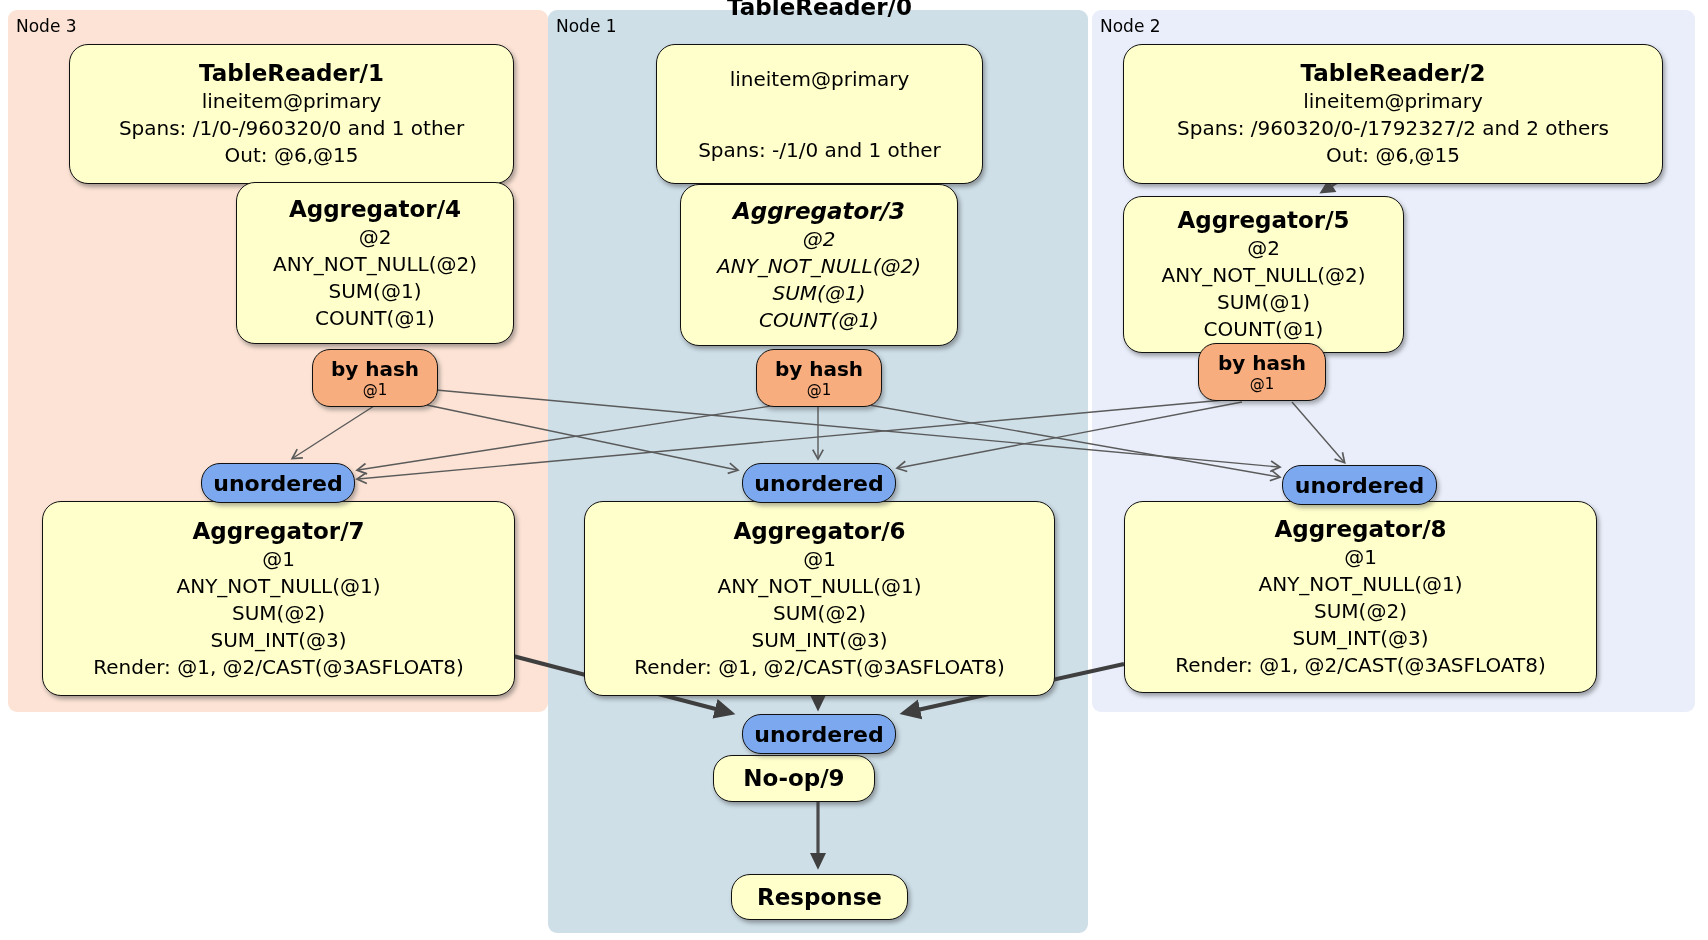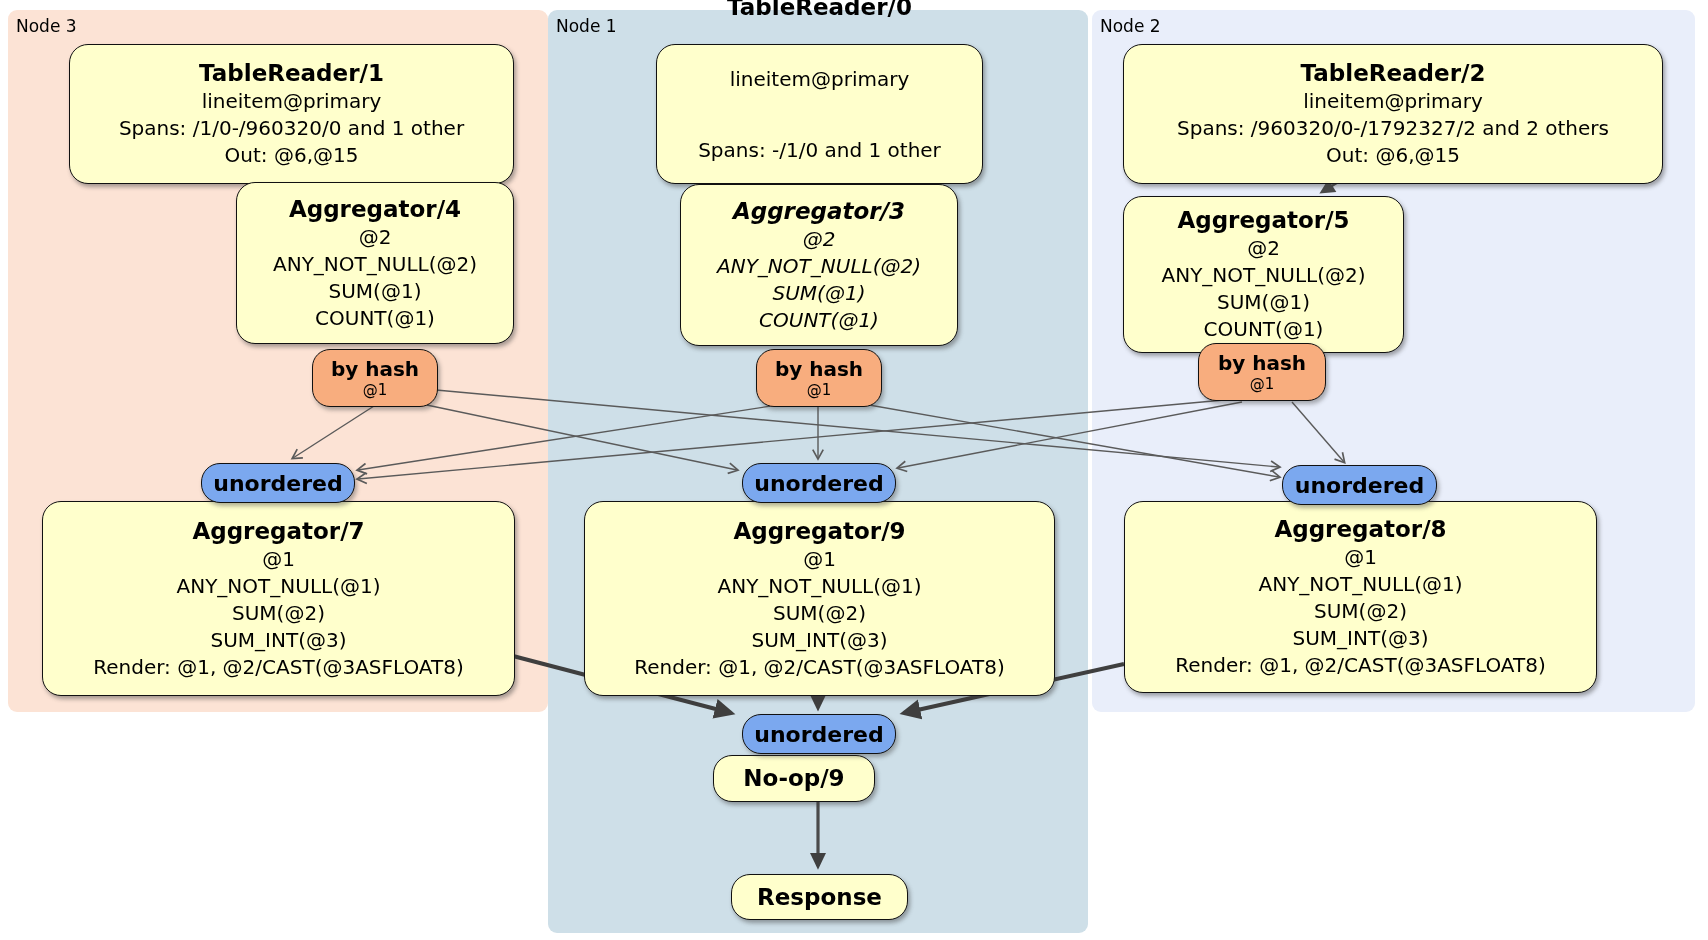--- a/index.html
+++ b/index.html
@@ -143,21 +143,21 @@
     <div>ANY_NOT_NULL(@2)</div>
     <div>SUM(@1)</div>
     <div>COUNT(@1)</div>
   </div>
   <div class="router" id="bh1">
     <div class="rt">by hash</div>
     <div class="rs">@1</div>
   </div>
   <div class="sync" id="un1">unordered</div>
   <div class="proc" id="agg6">
-    <div class="t">Aggregator/9</div>
+    <div class="t">Aggregator/6</div>
     <div>@1</div>
     <div>ANY_NOT_NULL(@1)</div>
     <div>SUM(@2)</div>
     <div>SUM_INT(@3)</div>
     <div>Render: @1, @2/CAST(@3ASFLOAT8)</div>
   </div>
 
   <div class="proc" id="tr2">
     <div class="t">TableReader/2</div>
     <div>lineitem@primary</div>

